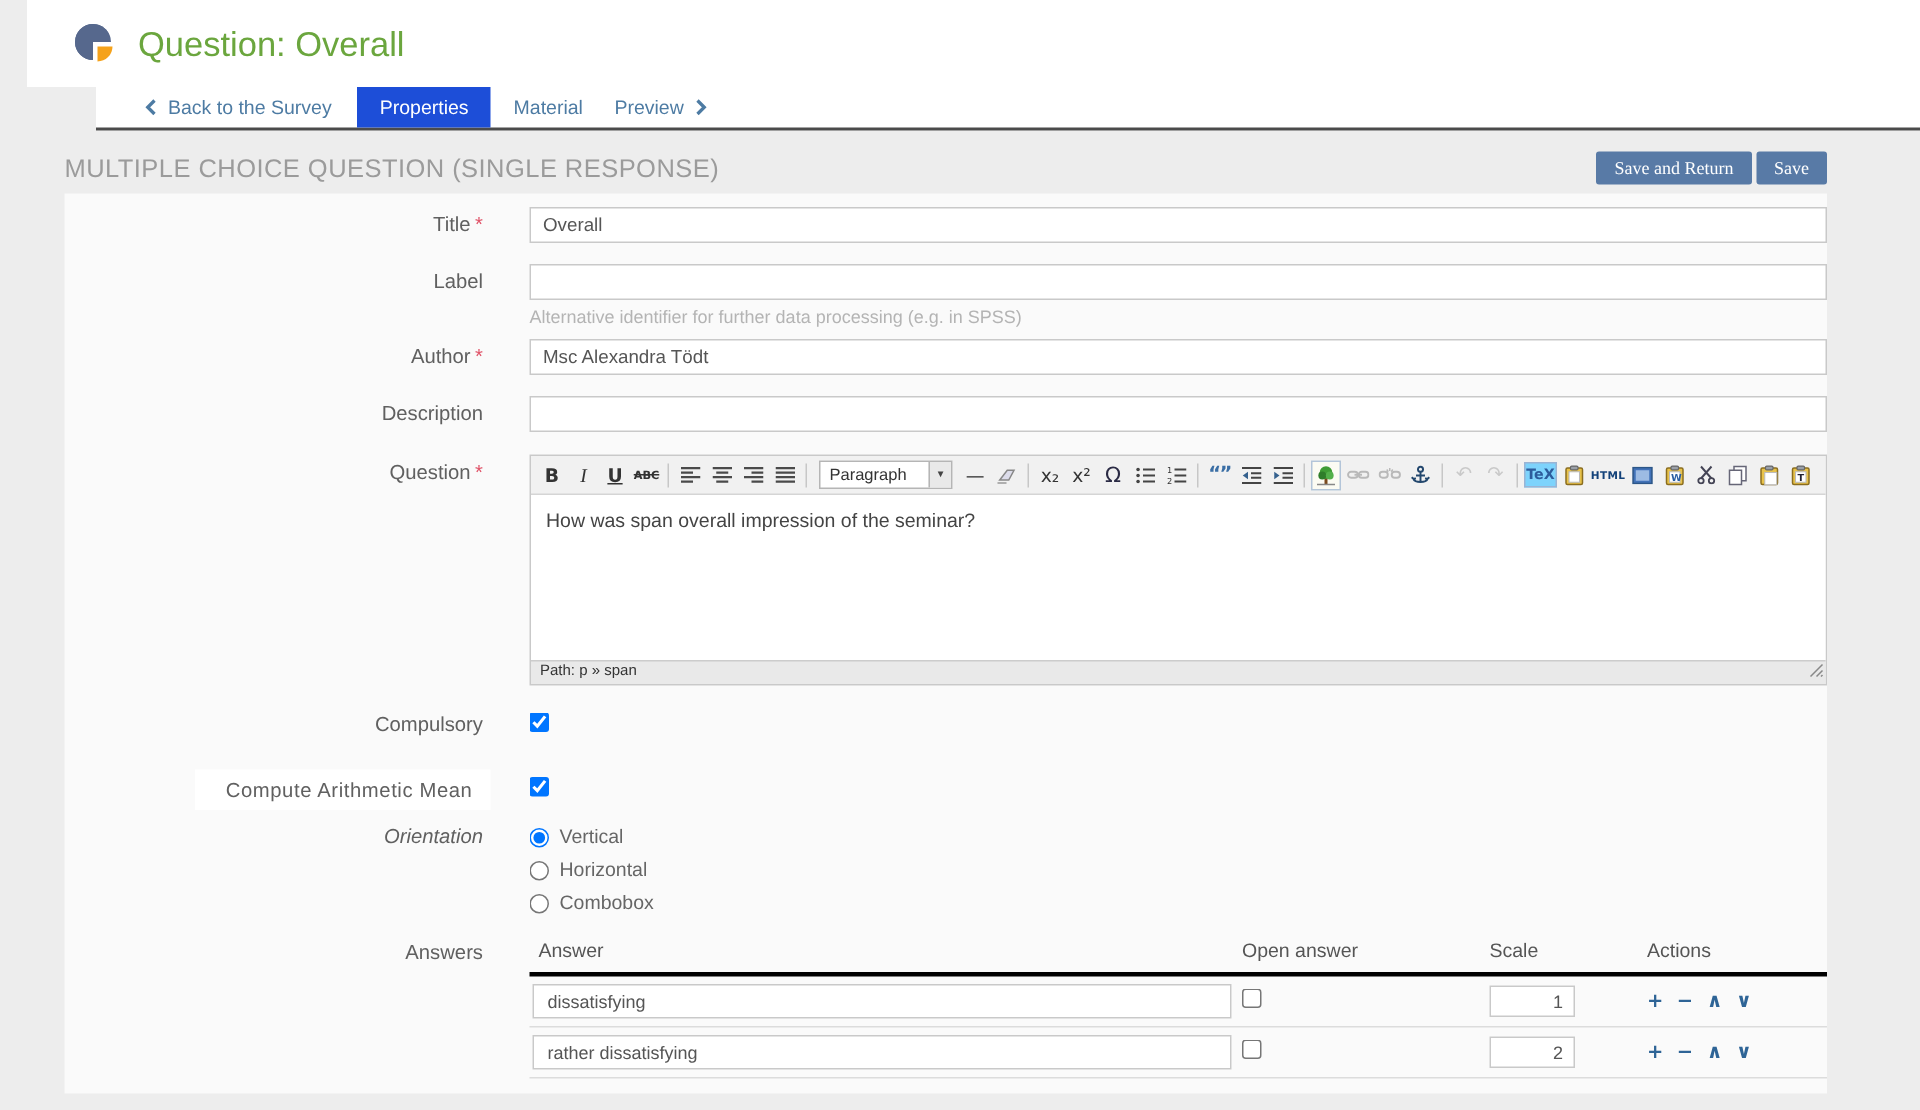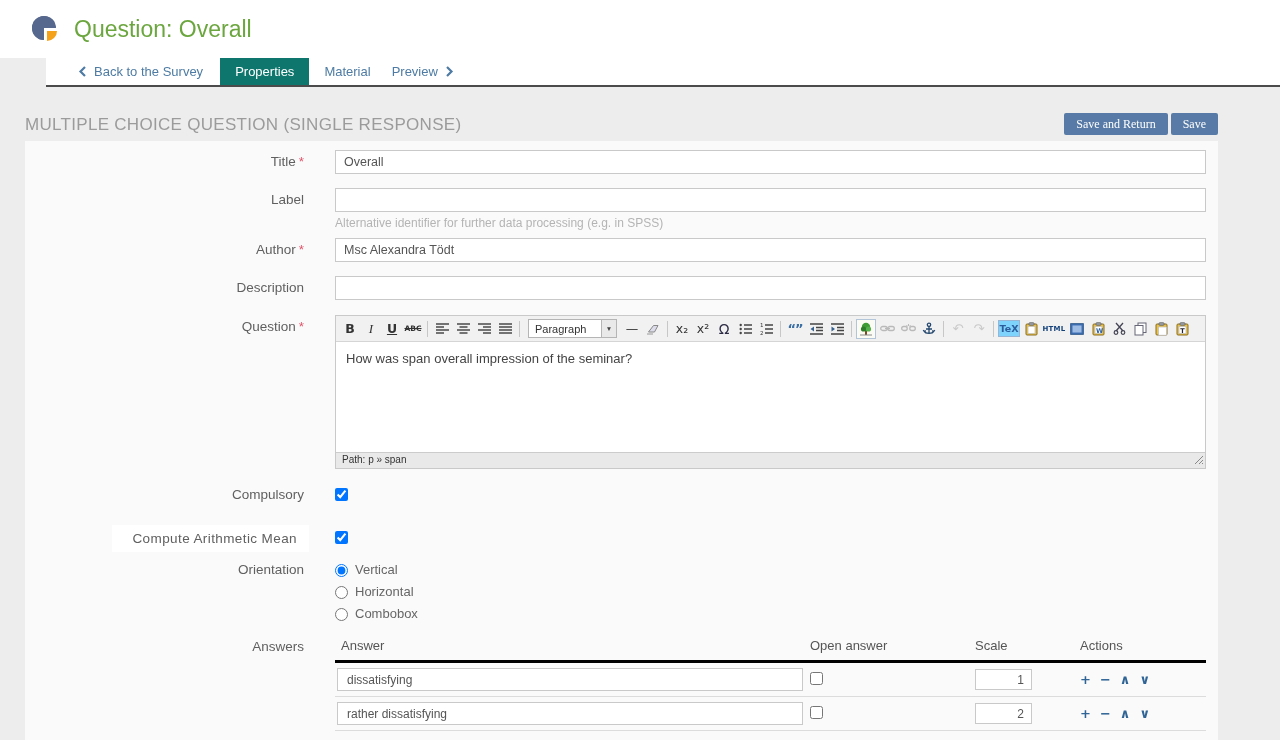--- a/index.html
+++ b/index.html
@@ -2,33 +2,33 @@
 <html style="--title-green: #6ba63e; --link-blue: #4d7ba3; --btn-blue: #587aa6; --action-blue: #2e6496; --star-red: #e0556a;"><head>
 <meta charset="utf-8">
 <style>
   :root{
     --title-green:#6ba63e; --link-blue:#4d7ba3; --btn-blue:#587aa6;
     --action-blue:#2e6496; --star-red:#e0556a;
   }
   *{margin:0;padding:0;box-sizing:border-box;}
   html,body{background:#fff;}
   .page{width:1280px;height:740px;overflow:hidden;background:#ededed;
-        font-family:"Liberation Sans","DejaVu Sans",sans-serif;position:relative;}
+        font-family:"Liberation Sans","DejaVu Sans",sans-serif;position:relative;padding-left:18px;}
   
   .topbar{height:58px;background:#fff;display:flex;align-items:center;padding-left:30px;gap:14px;}
   .page-title{font-size:23px;font-weight:500;color:var(--title-green,#6ba63e);}
   
   .tabbar{height:29px;background:#fff;border-bottom:2px solid #4b4b4b;display:flex;align-items:stretch;padding-left:32px;margin-left:46px;}
   .navlink{display:flex;align-items:center;gap:7px;color:var(--link-blue,#4d7ba3);font-size:13px;cursor:pointer;}
   .navlink.back{margin-right:17px;}
   .navlink.preview{margin-left:6px;}
   .tab{display:flex;align-items:center;padding:0 15px;font-size:13px;color:var(--link-blue,#4d7ba3);cursor:pointer;}
-  .tab.active{background:#0f766e;color:#fff;}
-  
-  .section-head{margin:26px 62px 6px 25px;display:flex;justify-content:space-between;align-items:flex-end;}
+  .tab.active{background:#1d4ed8;color:#fff;}
+  
+  .section-head{margin:14px 62px 6px 25px;display:flex;justify-content:space-between;align-items:flex-end;}
   .section-head h2{font-size:17px;font-weight:400;color:#9b9b9b;letter-spacing:.3px;}
   .head-btns{display:flex;gap:3px;}
   .btn{background:var(--btn-blue,#587aa6);color:#fff;border:none;font-size:12px;height:22px;
        padding:0 12px;border-radius:2px;font-family:Liberation Serif, serif;cursor:pointer;}
   
   .panel{margin:0 62px 0 25px;background:#fafafa;padding-top:9px;height:600px;}
   .frow{display:flex;margin-bottom:14px;}
   .flabel{width:310px;padding-right:31px;text-align:right;font-size:13.5px;color:#606060;line-height:24px;flex-shrink:0;}
   .star{color:var(--star-red,#e0556a);margin-left:3px;}
   .ffield{width:871px;}
@@ -327,21 +327,21 @@
     </div>
 
     <div class="frow chkrow" style="margin-bottom:10px;">
       <div class="flabel" style="line-height:16px;padding-right:26px;">
         <span class="white-box">Compute Arithmetic Mean</span>
       </div>
       <div class="ffield" style="padding-top:5px;"><input type="checkbox" checked="" style=""></div>
     </div>
 
     <div class="frow" style="margin-bottom:16px;">
-      <div class="flabel" style="line-height:16px;"><span>Orientation</span></div>
+      <div class="flabel" style="line-height:16px;font-style:italic;"><span>Orientation</span></div>
       <div class="ffield">
         <div class="radio-list">
           <label>
             <input type="radio" name="orientation" checked="" style="">
             <span>Vertical</span>
           </label>
           <label>
             <input type="radio" name="orientation" style="">
             <span>Horizontal</span>
           </label>

